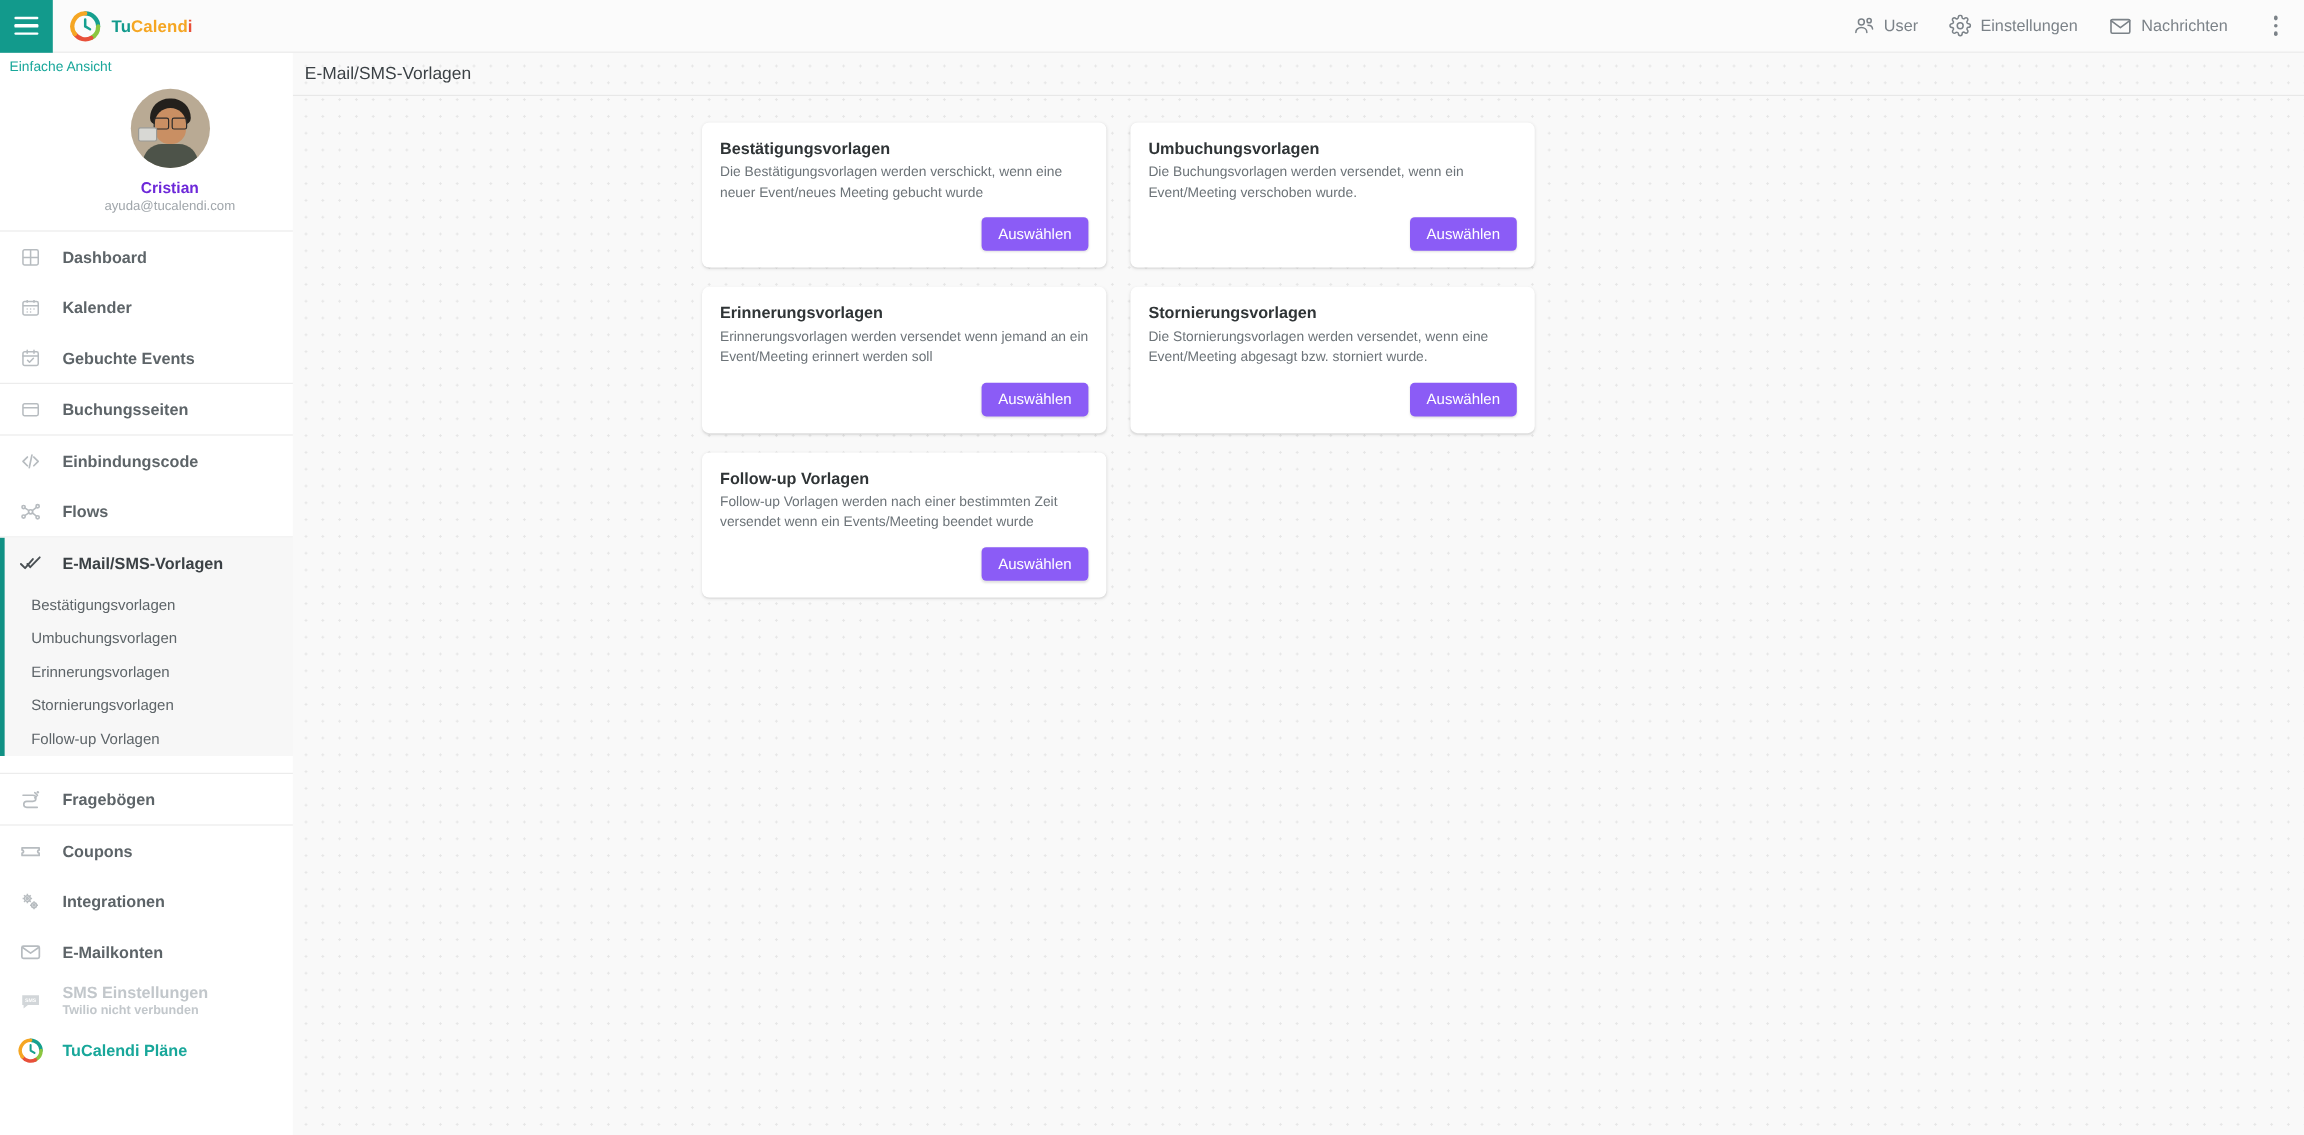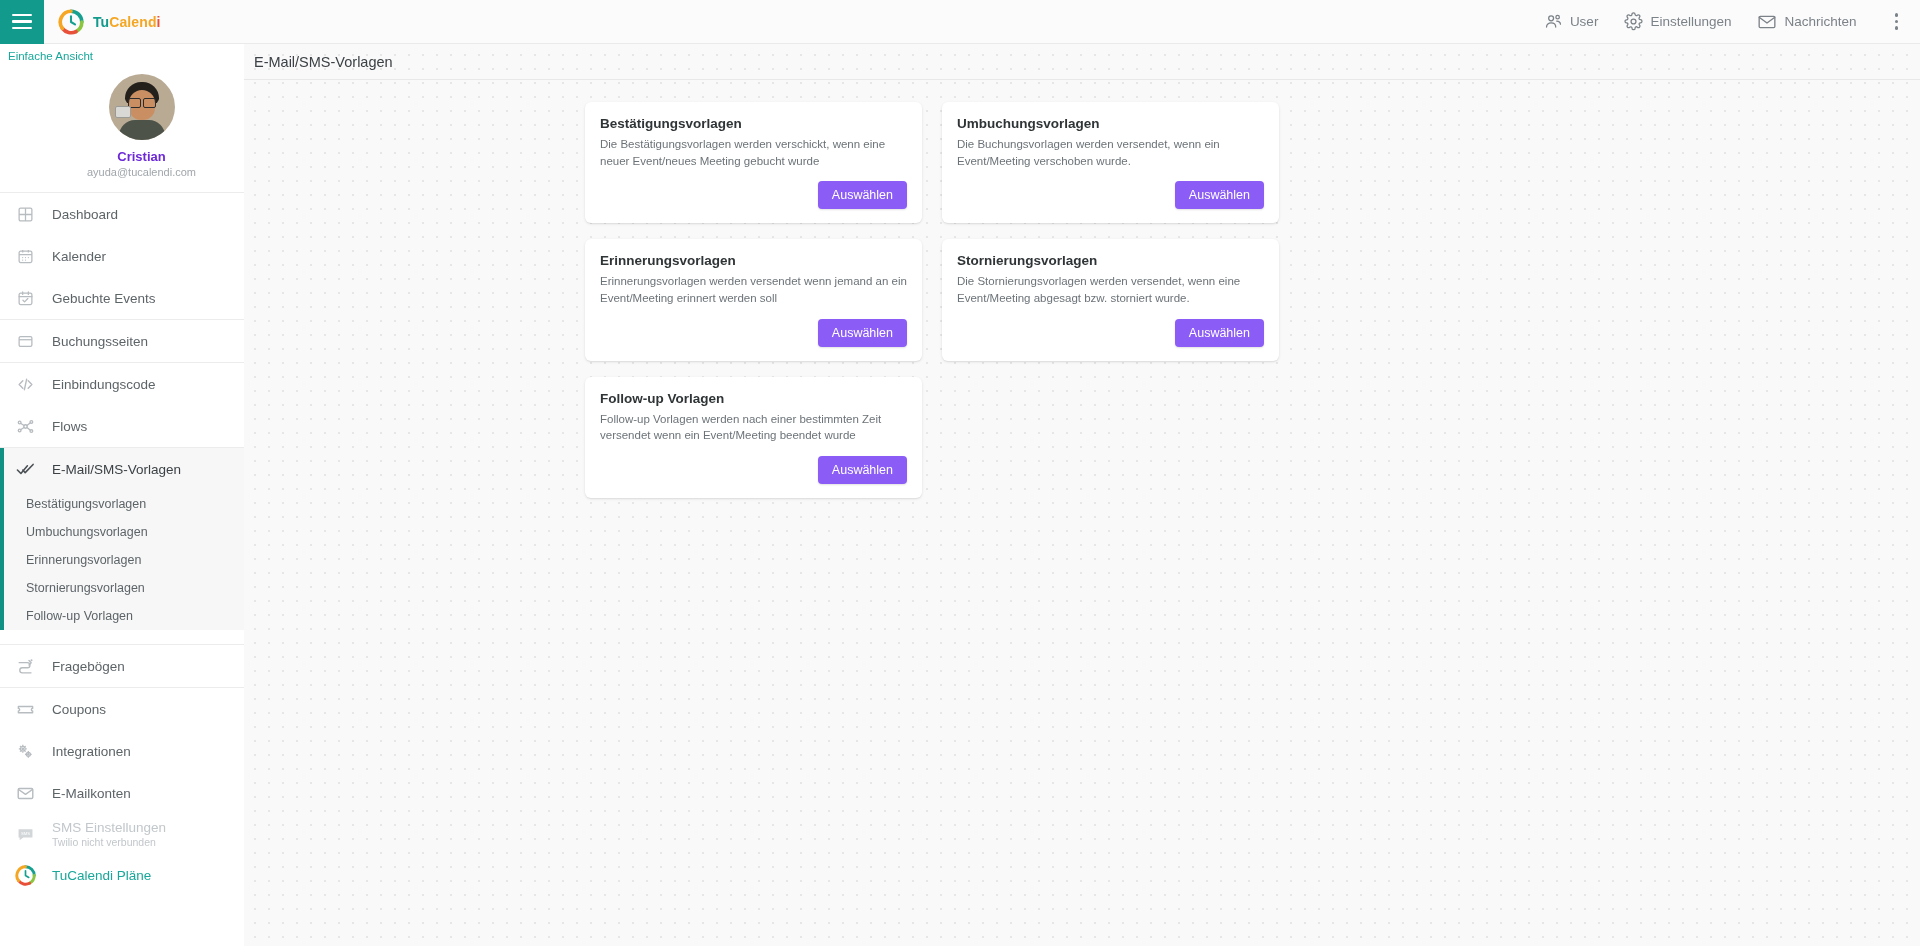--- a/index.html
+++ b/index.html
@@ -91,20 +91,21 @@
     background:#d8d8d4; border:1px solid #9a9a96; border-radius:2px; }
   .profile-name { font-size: 13px; font-weight: bold; color: #6d28d9; }
   .profile-mail { font-size: 11px; color: #a0a6ab; margin-top: 2px; }
 
   .nav-group { border-top: 1px solid #ececec; }
   .nav-item {
     display: flex; align-items: center;
     height: 42px; padding-left: 14px; gap: 16px;
     color: #5d6468; font-size: 13.5px; cursor: pointer;
     position: relative;
+    font-weight: bold;
   }
   .nav-item .ni-icon {
     width: 22px; height: 22px; flex: 0 0 22px;
     display: flex; align-items: center; justify-content: center;
     color: #b7bcc0;
   }
   .nav-item .ni-label { flex: 1 1 auto; }
   .nav-item .ni-chev { margin-right: 16px; color: #b7bcc0; display: flex; }
   .nav-item.muted .ni-label { color: #c2c7cb; }
   .nav-sub-label { font-size: 10.5px; color: #c2c7cb; margin-top: 1px; }
@@ -477,21 +478,21 @@
       <div class="card">
         <div class="card-title">Stornierungsvorlagen</div>
         <div class="card-desc">Die Stornierungsvorlagen werden versendet, wenn eine Event/Meeting abgesagt bzw. storniert wurde.</div>
         <div class="card-actions">
           <button class="btn-primary">Auswählen</button>
         </div>
       </div>
 
       <div class="card">
         <div class="card-title">Follow-up Vorlagen</div>
-        <div class="card-desc">Follow-up Vorlagen werden nach einer bestimmten Zeit versendet wenn ein Event/Meeting beendet wurde</div>
+        <div class="card-desc">Follow-up Vorlagen werden nach einer bestimmten Zeit versendet wenn ein Events/Meeting beendet wurde</div>
         <div class="card-actions">
           <button class="btn-primary">Auswählen</button>
         </div>
       </div>
 
     </div>
   </div>
 </div>
 
 </body></html>

